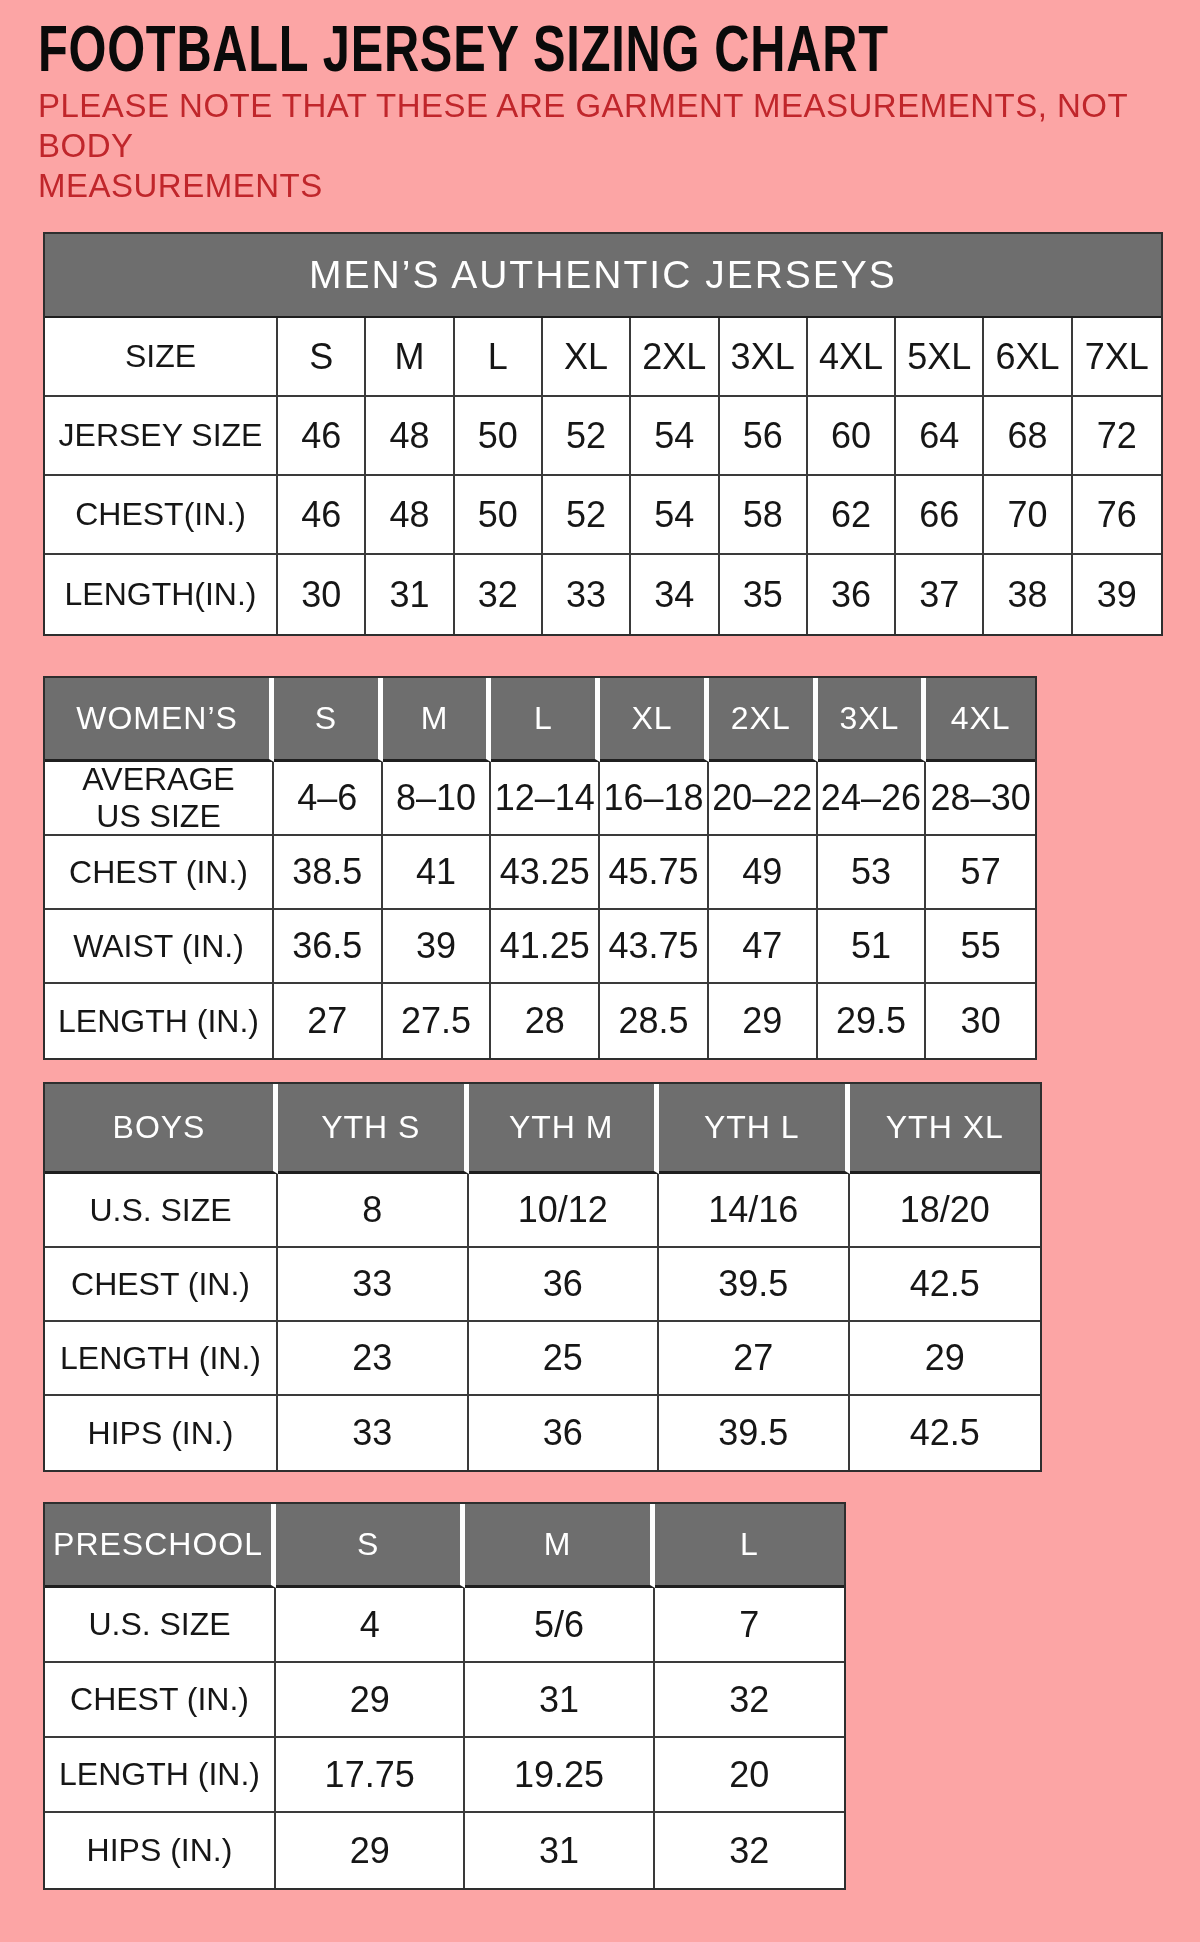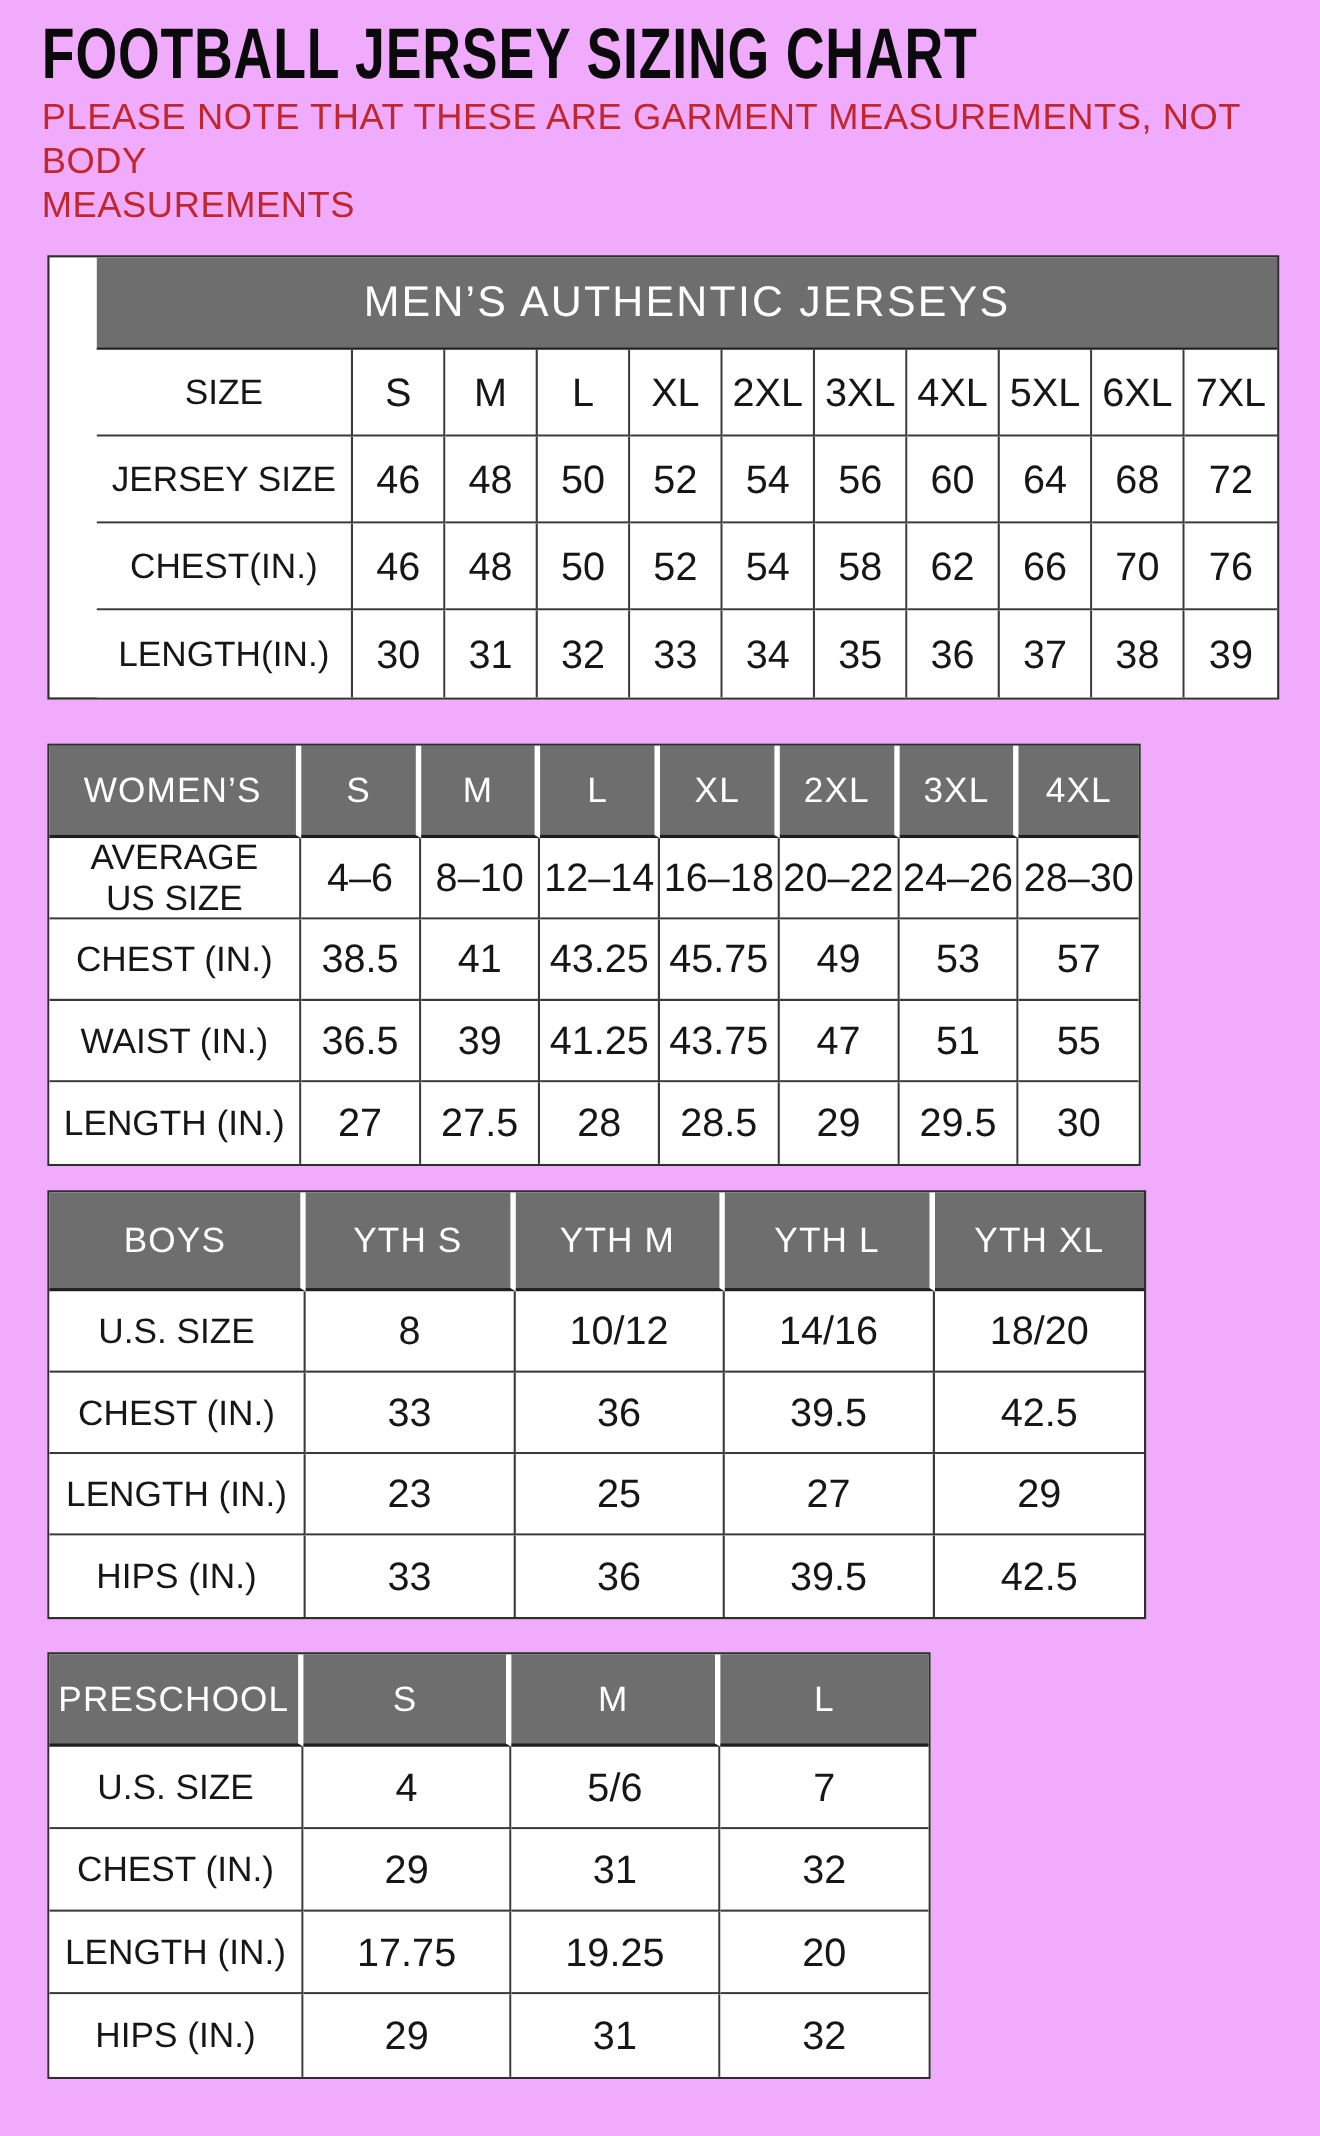--- a/index.html
+++ b/index.html
@@ -1,21 +1,21 @@
 <!DOCTYPE html>
 <html><head>
 <meta charset="utf-8">
 <style>
   * { box-sizing: border-box; margin: 0; padding: 0; }
   html, body { background: #ffffff; }
   .page {
     position: relative;
     width: 1200px;
     height: 1942px;
-    background: #f0abfc;
+    background: #fca5a5;
     font-family: "Liberation Sans", sans-serif;
     color: #1c1c1c;
     overflow: hidden;
   }
   .title {
     margin: 20px 0 0 38px;
     font-size: 65px;
     font-weight: bold;
     line-height: 58px;
     letter-spacing: 1px;
@@ -41,21 +41,21 @@
     background: #6e6e6e;
     border-bottom: 2px solid #1f1f1f;
     color: #ffffff;
     display: flex;
     align-items: center;
     justify-content: center;
     font-size: 39px;
     letter-spacing: 2px;
   }
   .grid { display: grid; }
-  .mens      { width: 1120px; margin-top: 26px; padding-left: 43px; }
+  .mens      { width: 1120px; margin-top: 26px; }
   .womens    { width: 994px;  margin-top: 40px; }
   .boys      { width: 999px;  margin-top: 22px; }
   .preschool { width: 803px;  margin-top: 30px; }
   .mens      .grid { grid-template-columns: 233px repeat(10, 1fr); }
   .womens    .grid { grid-template-columns: 229px repeat(7, 1fr); }
   .boys      .grid { grid-template-columns: 233px repeat(4, 1fr); }
   .preschool .grid { grid-template-columns: 231px repeat(3, 1fr); }
   .th {
     display: flex; align-items: center; justify-content: center;
     background: #6e6e6e; color: #ffffff;

